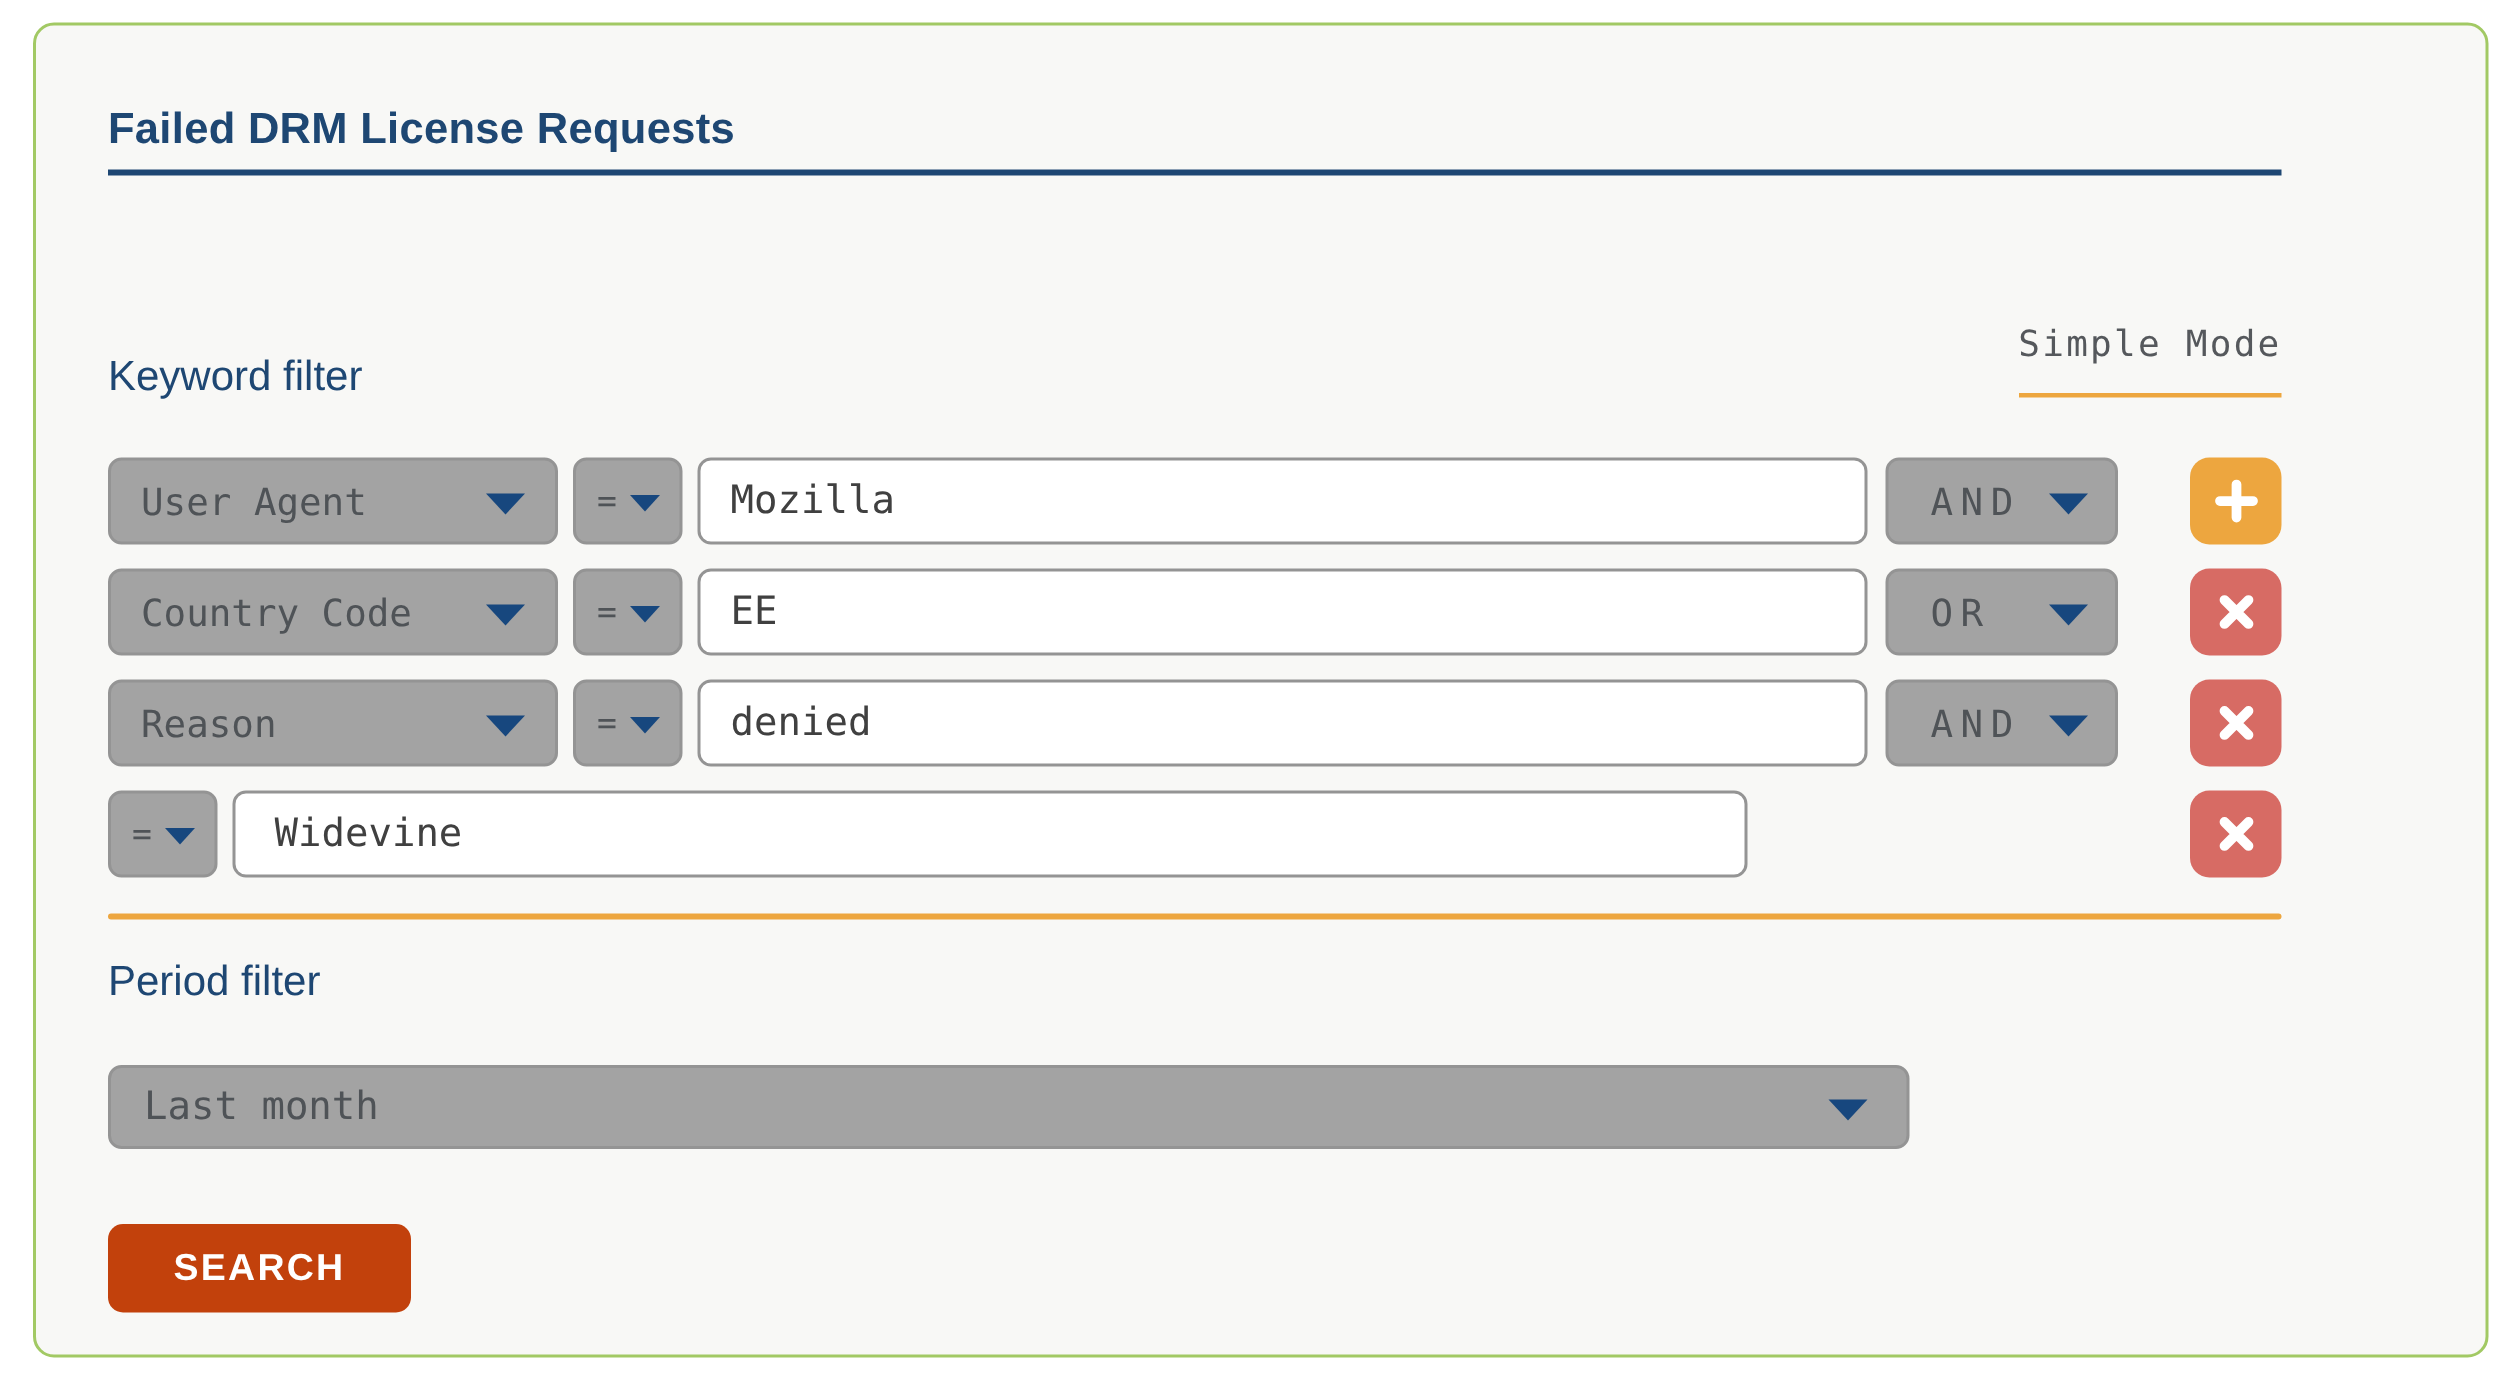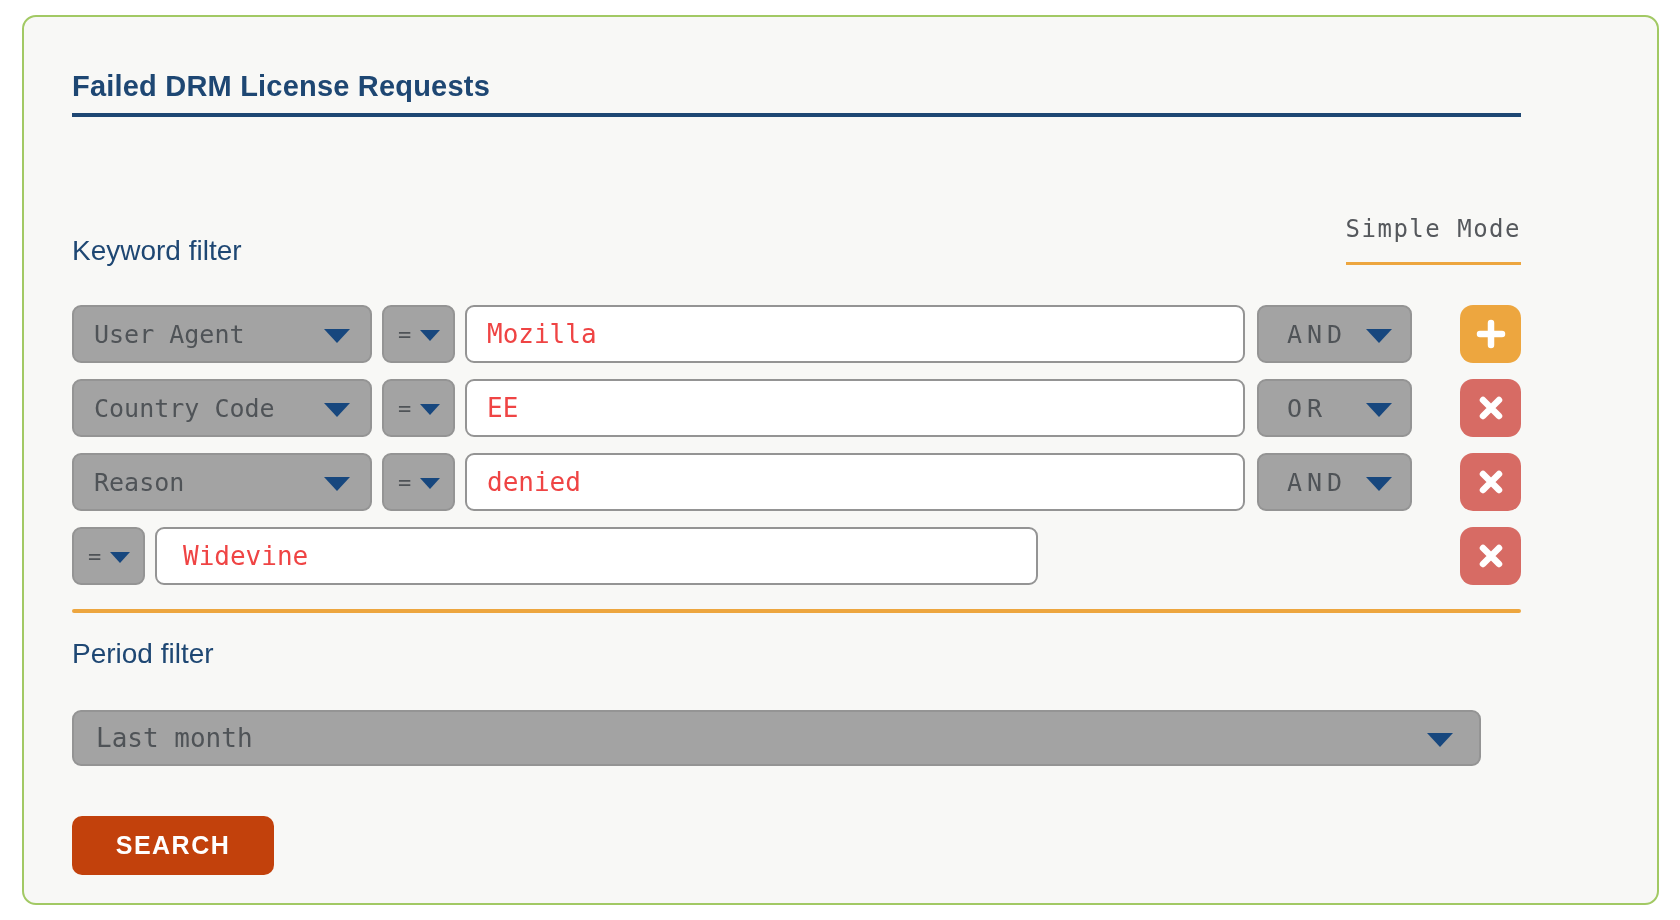--- a/index.html
+++ b/index.html
@@ -38,39 +38,39 @@
     color:#4f5357;font-size:25px;cursor:pointer;
   }
   .sel-field{width:300px;padding:0 20px 0 20px;margin-right:10px;}
   .sel-eq{width:73px;padding:0 13px 0 14px;margin-right:10px;font-size:22px;}
   .sel-logic{width:155px;padding:0 18px 0 28px;}
   .sel-logic .sel-label{letter-spacing:5px;}
   .vinput{
     box-sizing:border-box;width:780px;margin-right:12px;
     background:#ffffff;border:2px solid #949494;border-radius:9px;
     font-family:"DejaVu Sans Mono","Liberation Mono",monospace;
-    font-size:26px;color:#ef4444;padding:0 20px;outline:none;
+    font-size:26px;color:#404040;padding:0 20px;outline:none;
   }
-  .vinput.wide{width:883px;margin-right:0;padding-left:26px;}
+  .vinput.wide{width:1010px;margin-right:0;padding-left:26px;}
   .tri{
     width:0;height:0;flex:none;
     border-left:13px solid transparent;border-right:13px solid transparent;
     border-top:14px solid #17477e;margin-top:3px;
   }
   .tri-sm{border-left-width:10px;border-right-width:10px;border-top-width:11px;}
   .abtn{
     margin-left:auto;width:61px;height:58px;flex:none;border:none;border-radius:13px;
     display:flex;align-items:center;justify-content:center;cursor:pointer;padding:0;
   }
   .abtn.add{background:#eda63f;}
   .abtn.remove{background:#d76b64;}
   .divider{width:1449px;height:4px;background:#eda63f;margin-top:24px;border-radius:2px;}
   .period-heading{margin-top:26px;}
   .period-select{
-    width:1409px;height:56px;margin-top:42px;
+    width:1201px;height:56px;margin-top:42px;
     padding:0 26px 0 22px;font-size:26px;
   }
   .search-btn{
     margin-top:50px;width:202px;height:59px;border:none;border-radius:10px;
     background:#c2410c;color:#ffffff;cursor:pointer;
     font-family:"Liberation Sans",sans-serif;font-weight:bold;
     font-size:25px;letter-spacing:1.5px;
   }
 </style>
 </head>

